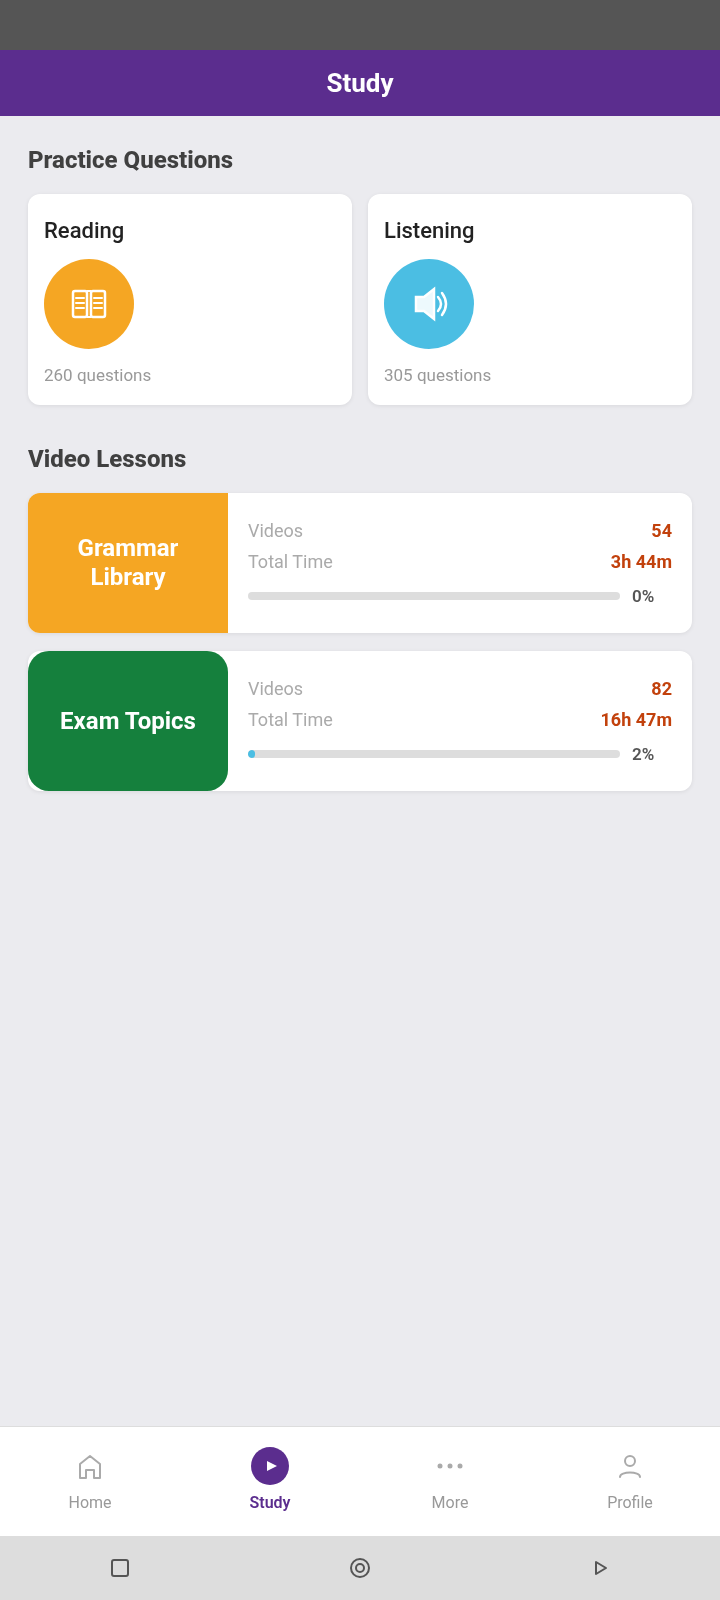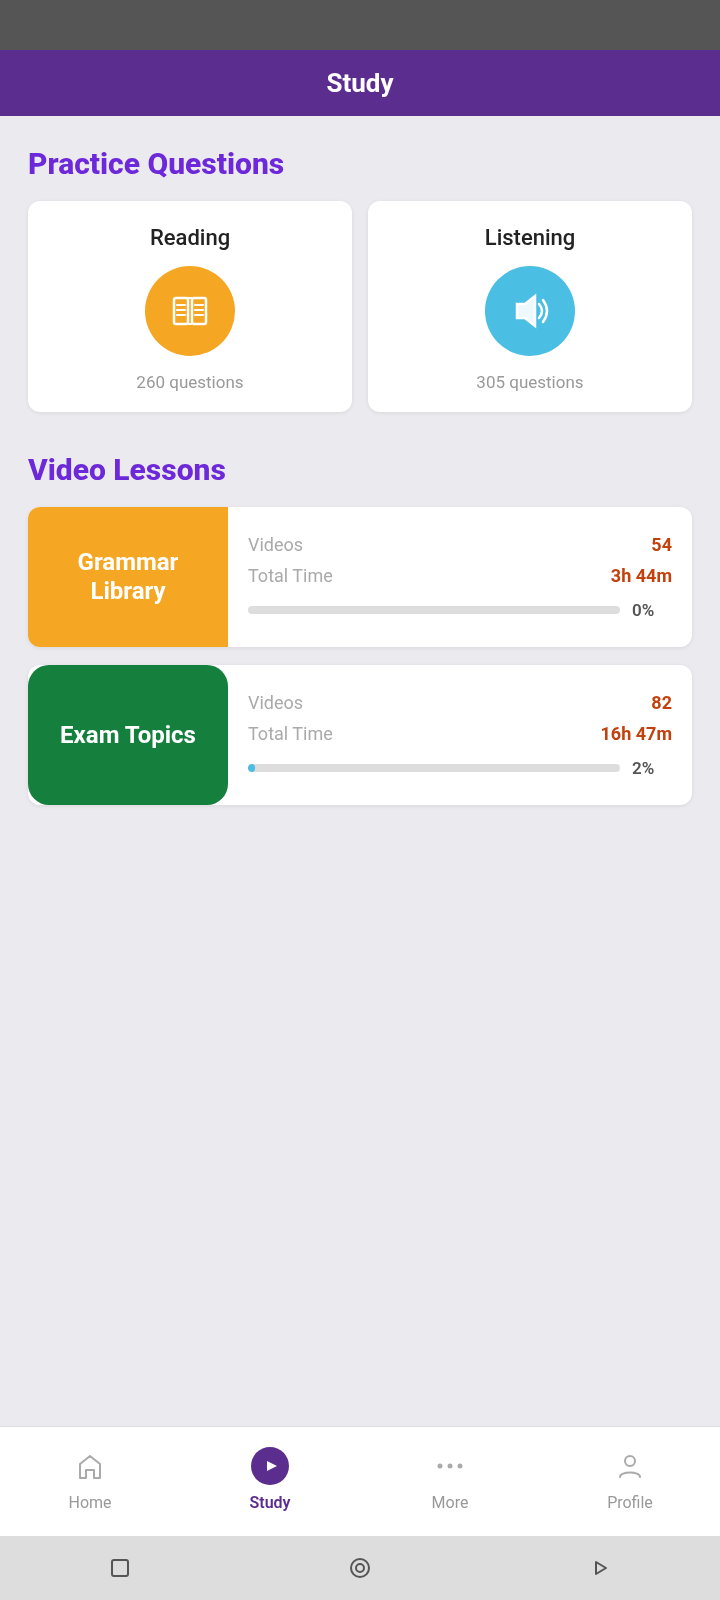--- a/index.html
+++ b/index.html
@@ -32,41 +32,40 @@
     }
 
     
     .content {
       flex: 1;
       background: #ebebef;
       padding: 30px 28px 20px;
     }
 
     .section-title {
-      color: #6d28d9;
-      font-size: 30px;
+      color: #404040;
+      font-size: 24px;
       font-weight: 800;
       margin-bottom: 20px;
     }
 
     
     .practice-grid {
       display: grid;
       grid-template-columns: 1fr 1fr;
       gap: 16px;
       margin-bottom: 40px;
     }
 
     .practice-card {
       background: white;
       border-radius: 12px;
       padding: 24px 16px 20px;
       display: flex;
       flex-direction: column;
-      align-items: center;
       box-shadow: 0 1px 4px rgba(0,0,0,0.08);
     }
 
     .practice-card-title {
       font-size: 22px;
       font-weight: 500;
       color: #222;
       margin-bottom: 16px;
     }
 

